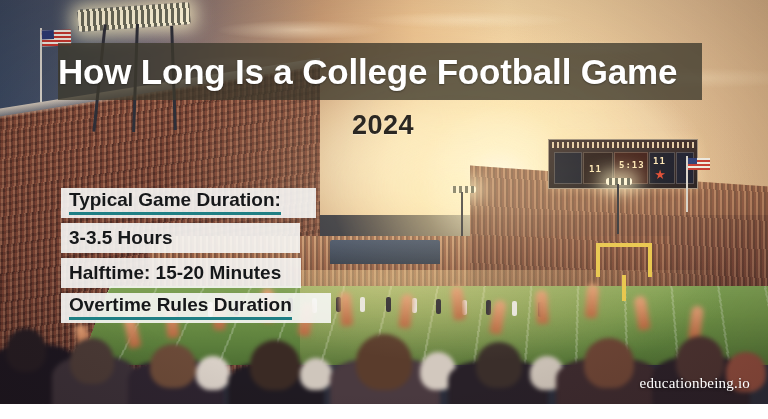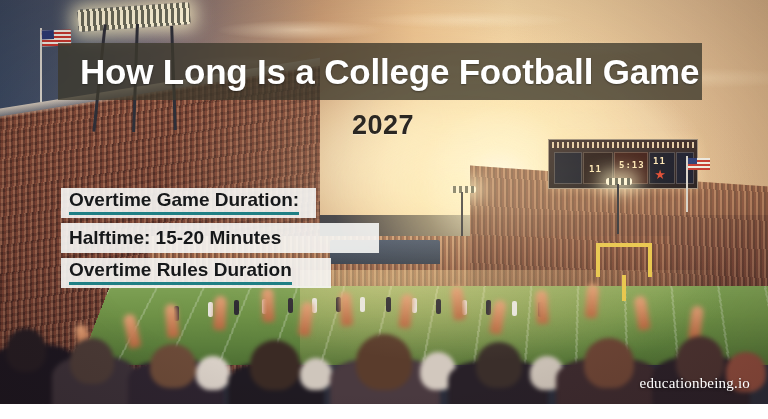--- a/index.html
+++ b/index.html
@@ -312,21 +312,20 @@
     display: flex;
     align-items: center;
   }
   .title-text {
     color: #ffffff;
     font-family: "Liberation Sans Narrow", "Liberation Sans", "DejaVu Sans", sans-serif;
     font-weight: bold;
     font-size: 35px;
     line-height: 1;
     letter-spacing: -0.2px;
-    padding-left: 22px;
     white-space: nowrap;
     text-shadow: 0 1px 2px rgba(0,0,0,.35);
   }
 
   .year-text {
     position: absolute;
     left: 352px; top: 112px;
     color: #2b2722;
     font-family: "Liberation Sans Narrow", "Liberation Sans", "DejaVu Sans", sans-serif;
     font-weight: bold;
@@ -500,27 +499,30 @@
 
     <div class="vignette"></div>
   </div>
 
   <div class="letterbox"></div>
 
   <div class="title-band">
     <div class="title-text">How Long Is a College Football Game</div>
   </div>
 
-  <div class="year-text">2027</div>
+  <div class="year-text">2024</div>
 
   <div class="bullets">
     <div class="bullet underlined" style="width:255px;">
-      <span class="bullet-text">Overtime Game Duration:</span>
-    </div>
-    <div class="bullet" style="width:318px;">
+      <span class="bullet-text">Typical Game Duration:</span>
+    </div>
+    <div class="bullet" style="width:239px;">
+      <span class="bullet-text">3-3.5 Hours</span>
+    </div>
+    <div class="bullet" style="width:240px;">
       <span class="bullet-text">Halftime: 15-20 Minutes</span>
     </div>
     <div class="bullet underlined" style="width:270px;">
       <span class="bullet-text">Overtime Rules Duration</span>
     </div>
   </div>
 
   <div class="watermark">educationbeing.io</div>
 
 </div>

